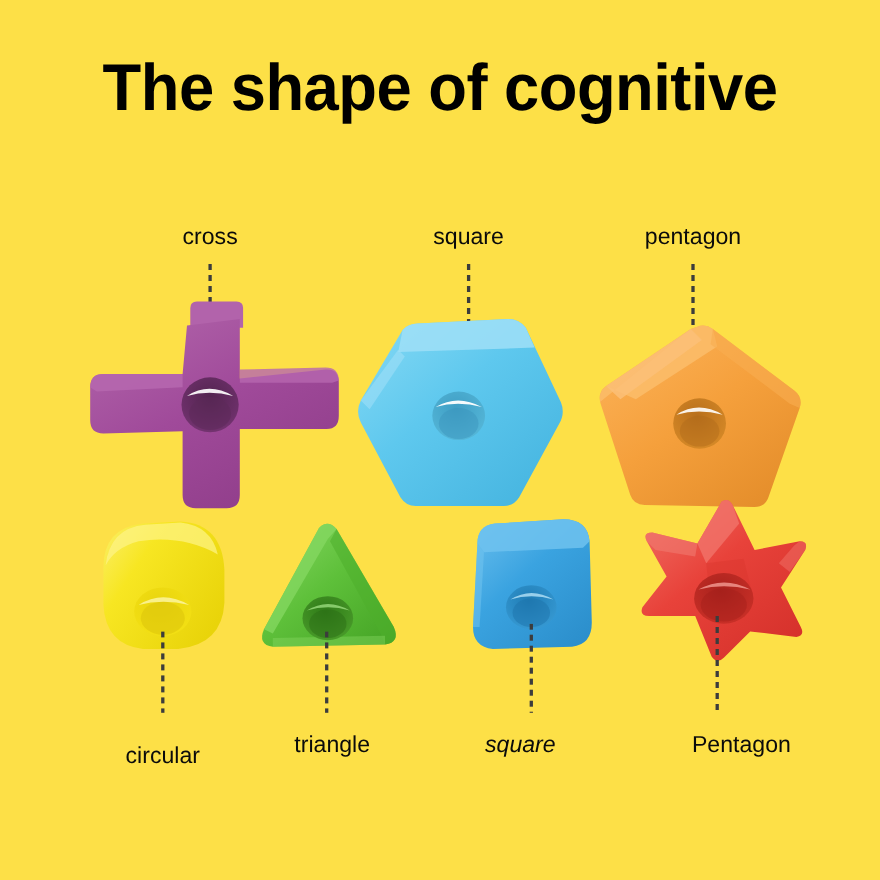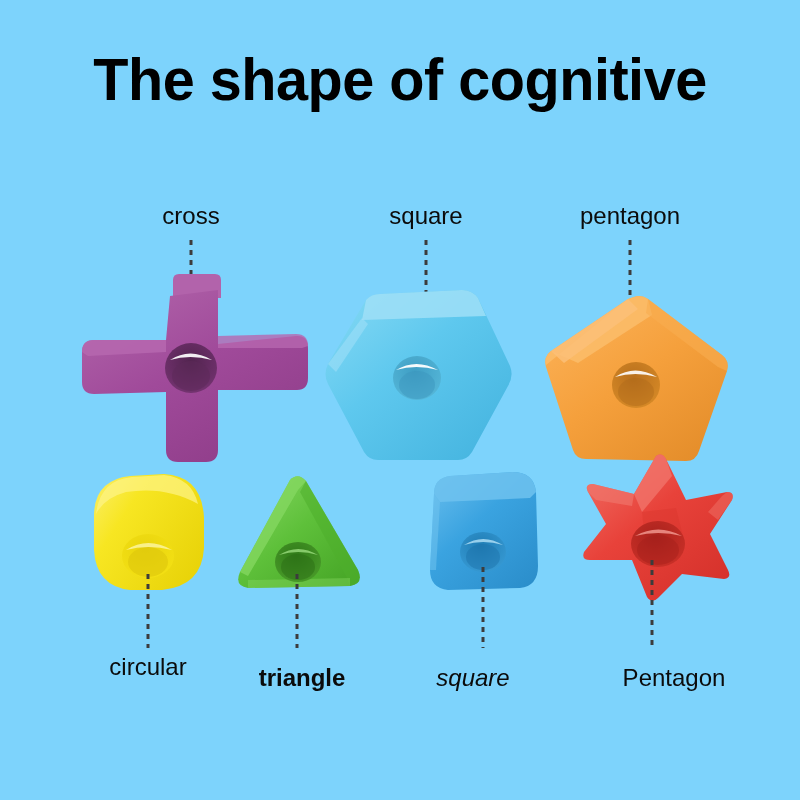--- a/index.html
+++ b/index.html
@@ -12,21 +12,21 @@
     height: 800px;
     position: relative;
     overflow: hidden;
     font-family: "Liberation Sans", sans-serif;
     -webkit-font-smoothing: antialiased;
   }
 
   #poster {
     position: absolute;
     inset: 0;
-    background: #7dd3fc;
+    background: #fde047;
   }
 
   
   #title {
     position: absolute;
     left: 0;
     top: 46px;
     width: 800px;
     text-align: center;
     font-family: "Liberation Sans", sans-serif;
@@ -37,21 +37,21 @@
     color: #000000;
     transform: scaleX(0.96);
     transform-origin: 50% 50%;
     white-space: nowrap;
   }
 
   
   .label {
     position: absolute;
     font-family: "Liberation Sans", sans-serif;
-    font-size: 24px;
+    font-size: 21px;
     line-height: 32px;
     color: #0b0b0b;
     white-space: nowrap;
     text-align: center;
     transform: translateX(-50%);
   }
 
   
   .leader {
     position: absolute;
@@ -292,21 +292,21 @@
       <ellipse cx="86" cy="98" rx="21" ry="15" fill="#a31f1a" opacity="0.45"></ellipse>
       <path d="M63,84 Q86,71 110,84 Q86,78 63,84 Z" fill="#f8a49c" opacity="0.75"></path>
     </svg>
   </div>
 
   <div class="leader" style="left:148px; top:574px; height:74px;"></div>
   <div class="leader" style="left:297px; top:574px; height:74px;"></div>
   <div class="leader" style="left:483px; top:567px; height:81px;"></div>
   <div class="leader" style="left:652px; top:560px; height:88px;"></div>
 
-  <div class="label" style="left:148px; top:651px;text-align:right;">circular</div>
-
-  <div class="label" style="left:302px; top:662px;font-weight:bold;">triangle</div>
+  <div class="label" style="left:148px; top:672px;text-align:right;">circular</div>
+
+  <div class="label" style="left:302px; top:662px;">triangle</div>
 
   <div class="label" style="left:473px; top:662px;font-style:italic;">square</div>
 
   <div class="label" style="left:674px; top:662px;">Pentagon</div>
 
 </div>
 
 </body></html>

